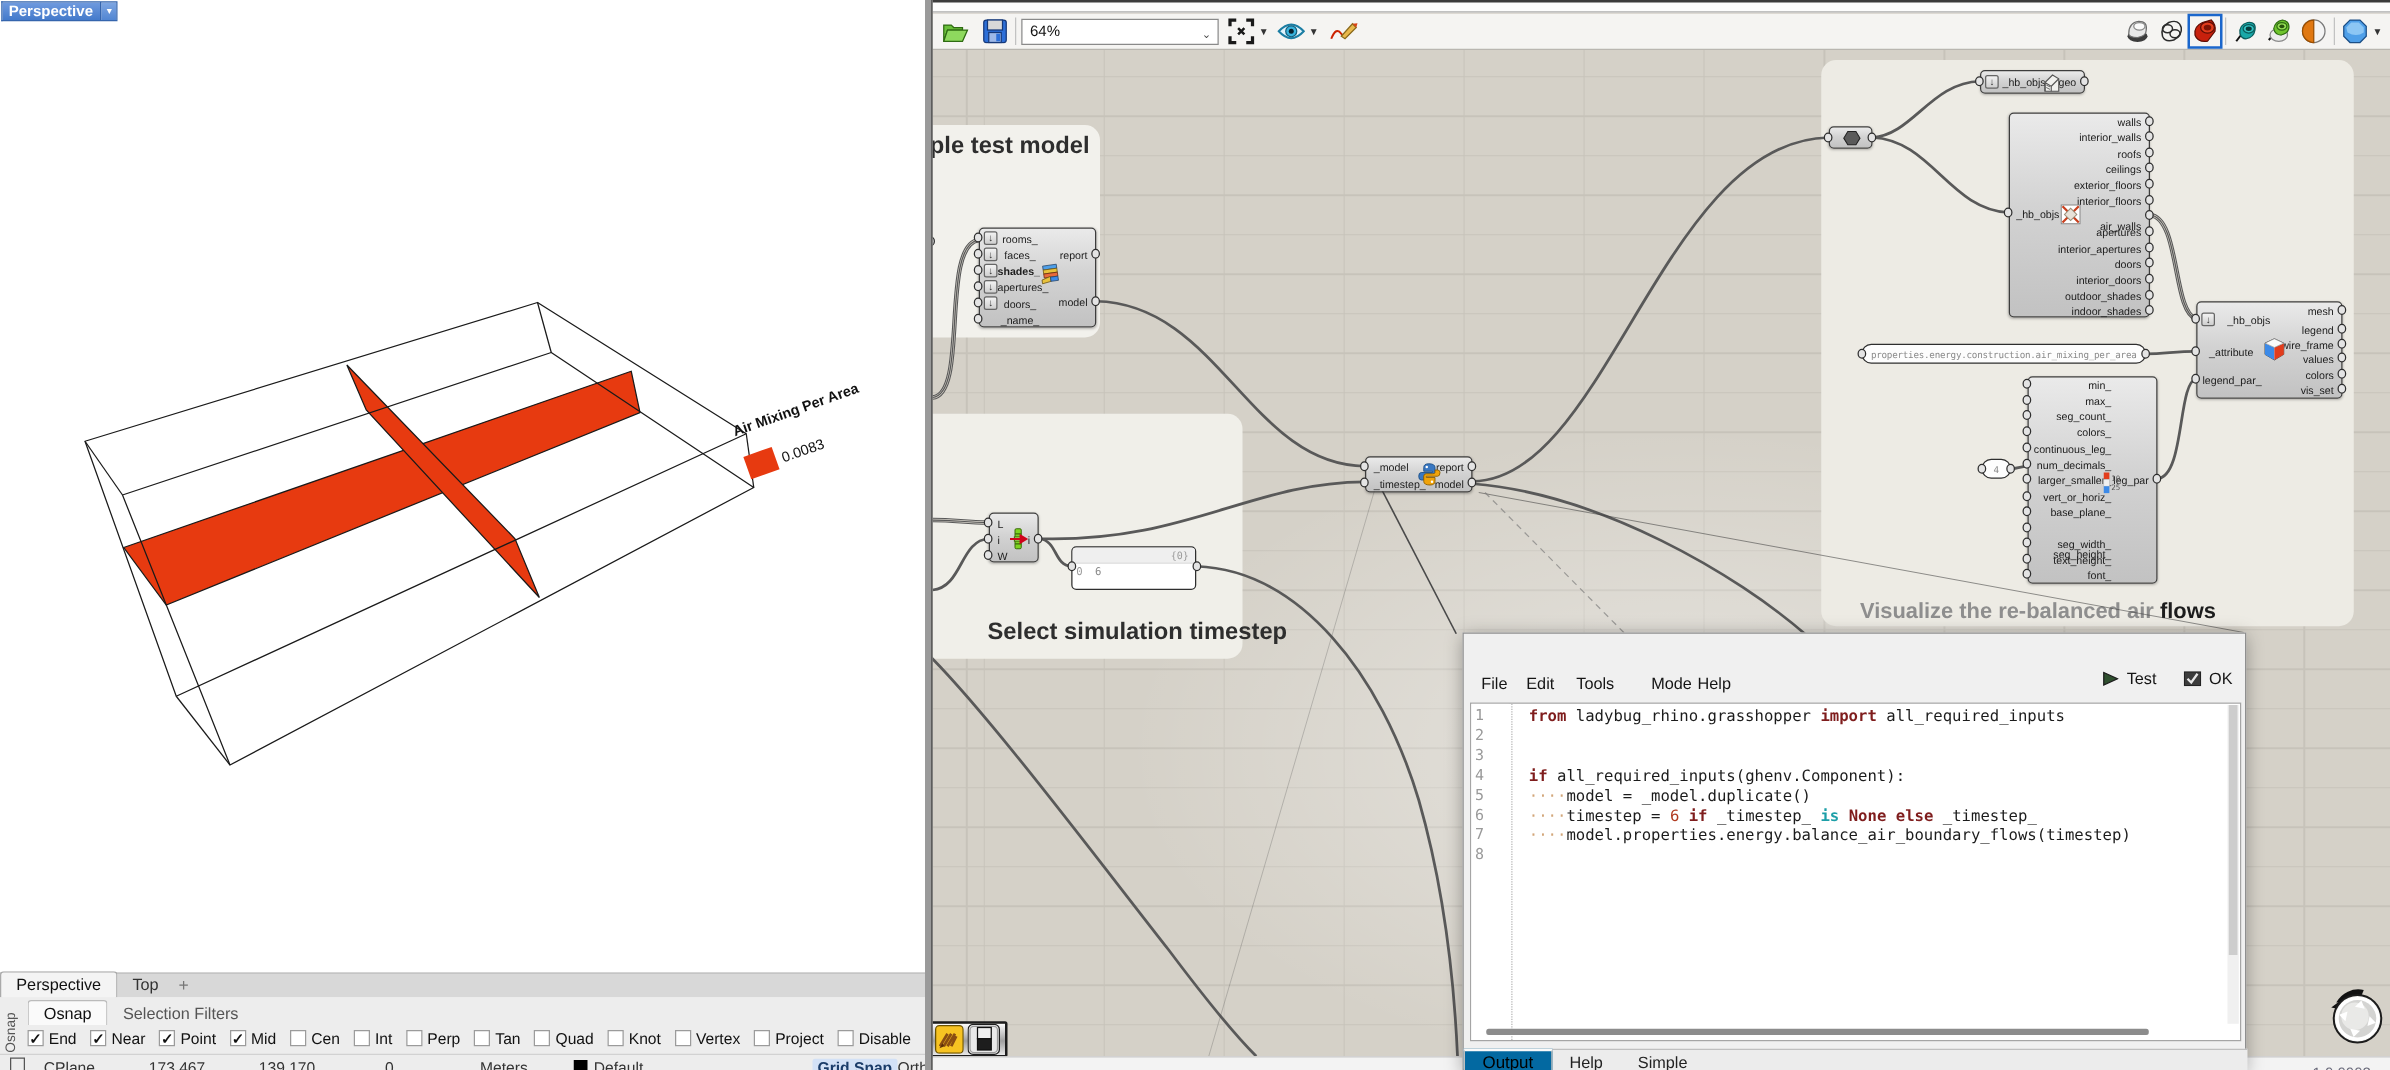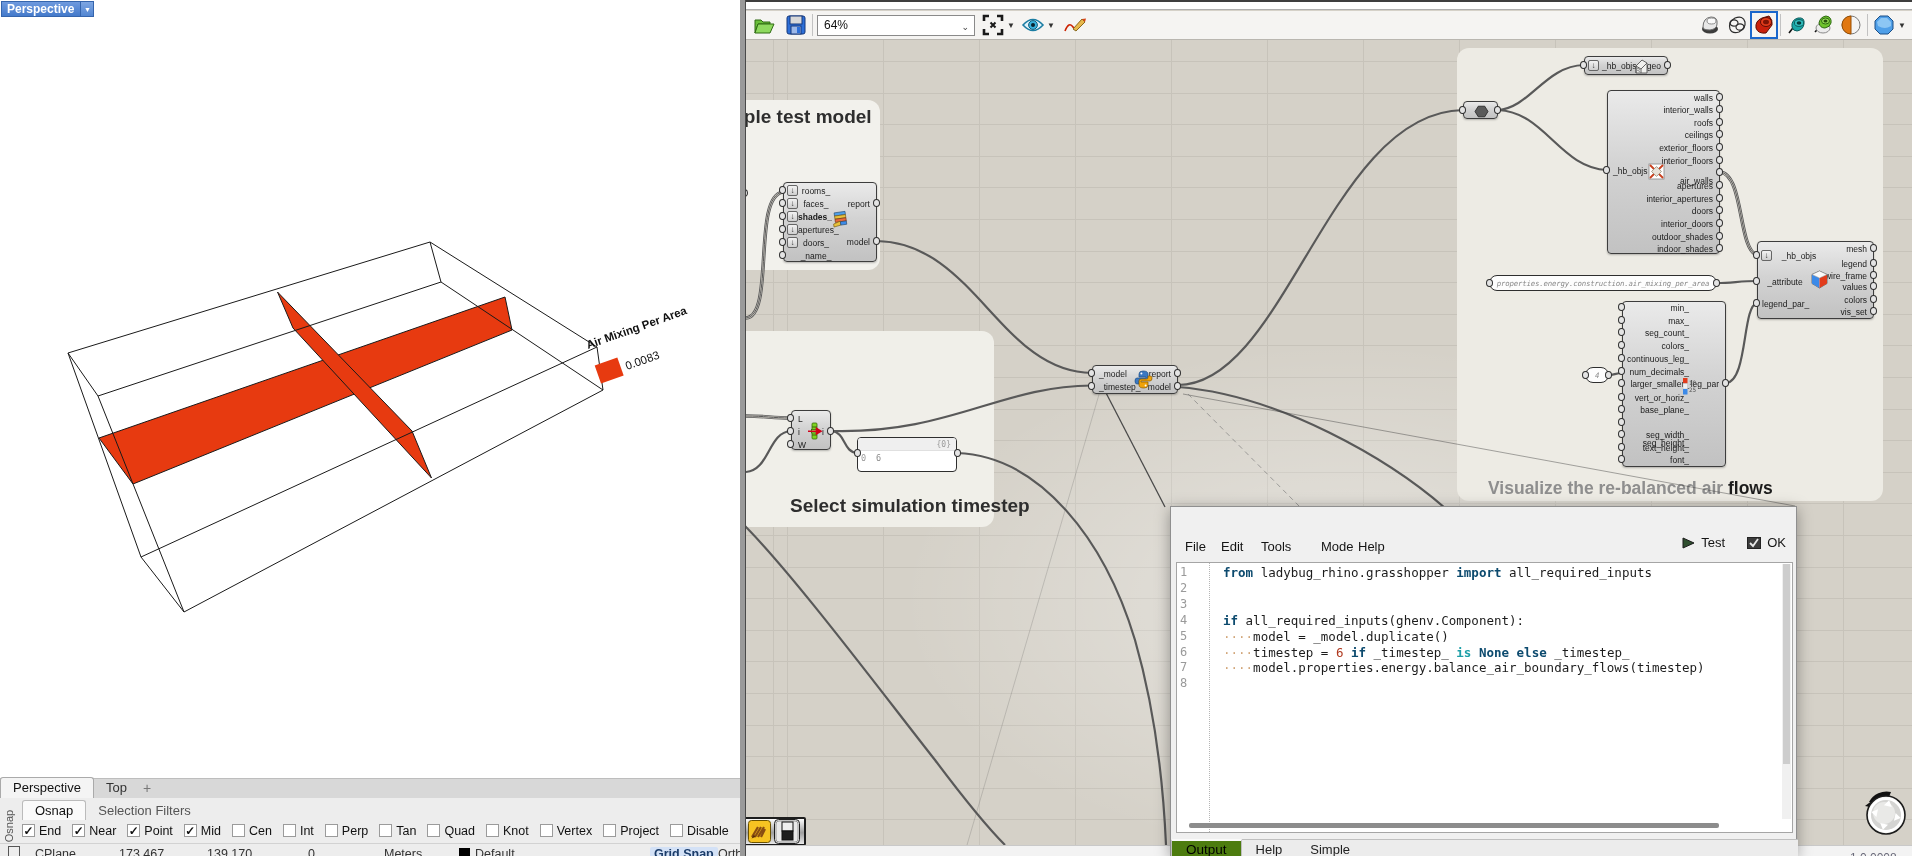--- a/index.html
+++ b/index.html
@@ -56,21 +56,21 @@
 
   svg.layer { position:absolute; left:0; top:0; overflow:visible; }
 
   .comp { position:absolute; background:linear-gradient(180deg,#eaeaea 0%,#d3d3d3 45%,#c2c2c2 100%); border:1px solid #3d3d3d; border-radius:4px; box-shadow:0 1px 2px rgba(0,0,0,0.25); }
   .comp .row-label { position:absolute; font-size:8.5px; color:#1b1b1b; white-space:nowrap; line-height:10px; }
   .nub { position:absolute; width:7px; height:8px; background:#e4e4e4; border:1px solid #2e2e2e; border-radius:50%; }
   .dicon { position:absolute; width:11px; height:11px; border:1px solid #666; border-radius:2px; background:linear-gradient(180deg,#f2f2f2,#cfcfcf); color:#333; font-size:8px; line-height:9px; text-align:center; }
   .cicon { position:absolute; }
 
   .capsule { position:absolute; background:#fdfdfd; border:1.4px solid #2e2e2e; border-radius:9px; display:flex; align-items:center; justify-content:center; }
-  .capsule .txt { font-family:"DejaVu Sans Mono", monospace; font-size:7.4px; color:#8a8a8a; letter-spacing:-0.2px; white-space:nowrap;font-style:italic; }
+  .capsule .txt { font-family:"DejaVu Sans Mono", monospace; font-size:7.4px; color:#8a8a8a; letter-spacing:-0.2px; white-space:nowrap; }
 
   #gh-panel { position:absolute; background:#fff; border:1.4px solid #2e2e2e; border-radius:4px; overflow:hidden; }
   #gh-panel .hd { height:13px; background:#efefef; border-bottom:1px solid #e0e0e0; position:relative; }
   #gh-panel .hd span { position:absolute; right:5px; top:2px; font-size:8px; color:#9a9a9a; font-family:"DejaVu Sans Mono", monospace; }
   #gh-panel .bd { position:relative; }
   #gh-panel .ln { position:absolute; left:0; top:2px; width:11px; text-align:center; font-size:8.5px; color:#9a9a9a; font-family:"DejaVu Sans Mono", monospace; }
   #gh-panel .vdiv { position:absolute; left:13px; top:0; bottom:0; width:1px; background:#e4e4e4; }
   #gh-panel .val { position:absolute; left:18px; top:2px; font-size:8.5px; color:#8a8a8a; font-family:"DejaVu Sans Mono", monospace; }
 
   #gh-chip { position:absolute; border:2px solid #1d1d1d; background:linear-gradient(180deg,#fdfdfd,#9f9f9f 55%,#e8e8e8); border-radius:2px; display:flex; align-items:center; padding:1px 2px; gap:3px; }
@@ -85,30 +85,30 @@
   #ed-close { position:absolute; right:6px; top:4px; width:16px; height:16px; background:#e9e9e9; border:1px solid #d0d0d0; color:#bbb; font-size:10px; text-align:center; line-height:14px; }
   #ed-menu { position:absolute; left:0; top:24px; width:100%; height:30px; display:flex; align-items:center; }
   #ed-menu .mi { font-size:13px; color:#151515; padding:4px 0; }
   #ed-actions { position:absolute; right:10px; top:28px; display:flex; align-items:center; gap:22px; }
   #ed-actions .btn { display:flex; align-items:center; gap:6px; font-size:13px; color:#151515; }
   #ed-code { position:absolute; left:5px; top:55px; width:617px; height:271px; background:#fff; border:1px solid #a5a5a5; overflow:hidden; }
   #gutter { position:absolute; left:0; top:0; width:30px; height:100%; background:#fff; }
   #gutter .num { position:absolute; left:3px; width:20px; font-family:"DejaVu Sans Mono", monospace; font-size:12px; color:#9a9a9a; }
   #gutter-line { position:absolute; left:32px; top:0; height:100%; width:0px; border-left:1px dotted #b5b5b5; }
   #codebox { position:absolute; left:46px; top:2px; font-family:"DejaVu Sans Mono", monospace; font-size:12.5px; line-height:15.9px; white-space:pre; color:#1c1c1c; }
-  #codebox .kw { color:#0c4a6e; font-weight:bold; }
+  #codebox .kw { color:#7f1d1d; font-weight:bold; }
   #codebox .is { color:#1d9fa8; font-weight:bold; }
   #codebox .num { color:#b03a20; }
   #codebox .ws { color:#d2a679; }
   #ed-vscroll { position:absolute; right:1px; top:1px; width:9px; height:255px; background:#f0f0f0; }
   #ed-vscroll .thumb { position:absolute; left:1px; top:0px; width:7px; height:200px; background:#cdcdcd; }
   #ed-hscroll { position:absolute; left:12px; bottom:4px; width:530px; height:5px; background:#8c8c8c; border-radius:2px; }
   #ed-tabs { position:absolute; left:0px; top:332px; width:627px; height:18px; background:#ececec; border-top:1px solid #bfbfbf; display:flex; align-items:stretch; }
   #ed-tabs .tab { font-size:13px; color:#222; padding:1px 14px 0 14px; display:flex; align-items:center; }
-  #ed-tabs .tab.active { background:#4d7c0f; border:1px solid #bfbfbf; border-top:2px solid #fafafa; margin-top:-1px; border-bottom:none; font-size:13.5px; color:#000; }
+  #ed-tabs .tab.active { background:#0369a1; border:1px solid #bfbfbf; border-top:2px solid #fafafa; margin-top:-1px; border-bottom:none; font-size:13.5px; color:#000; }
 
   
   #compass { position:absolute; left:1115px; top:750px; width:46px; height:46px; }
 </style>
 </head>
 <body>
 
 <div id="stage">
 
   <div id="rhino">

